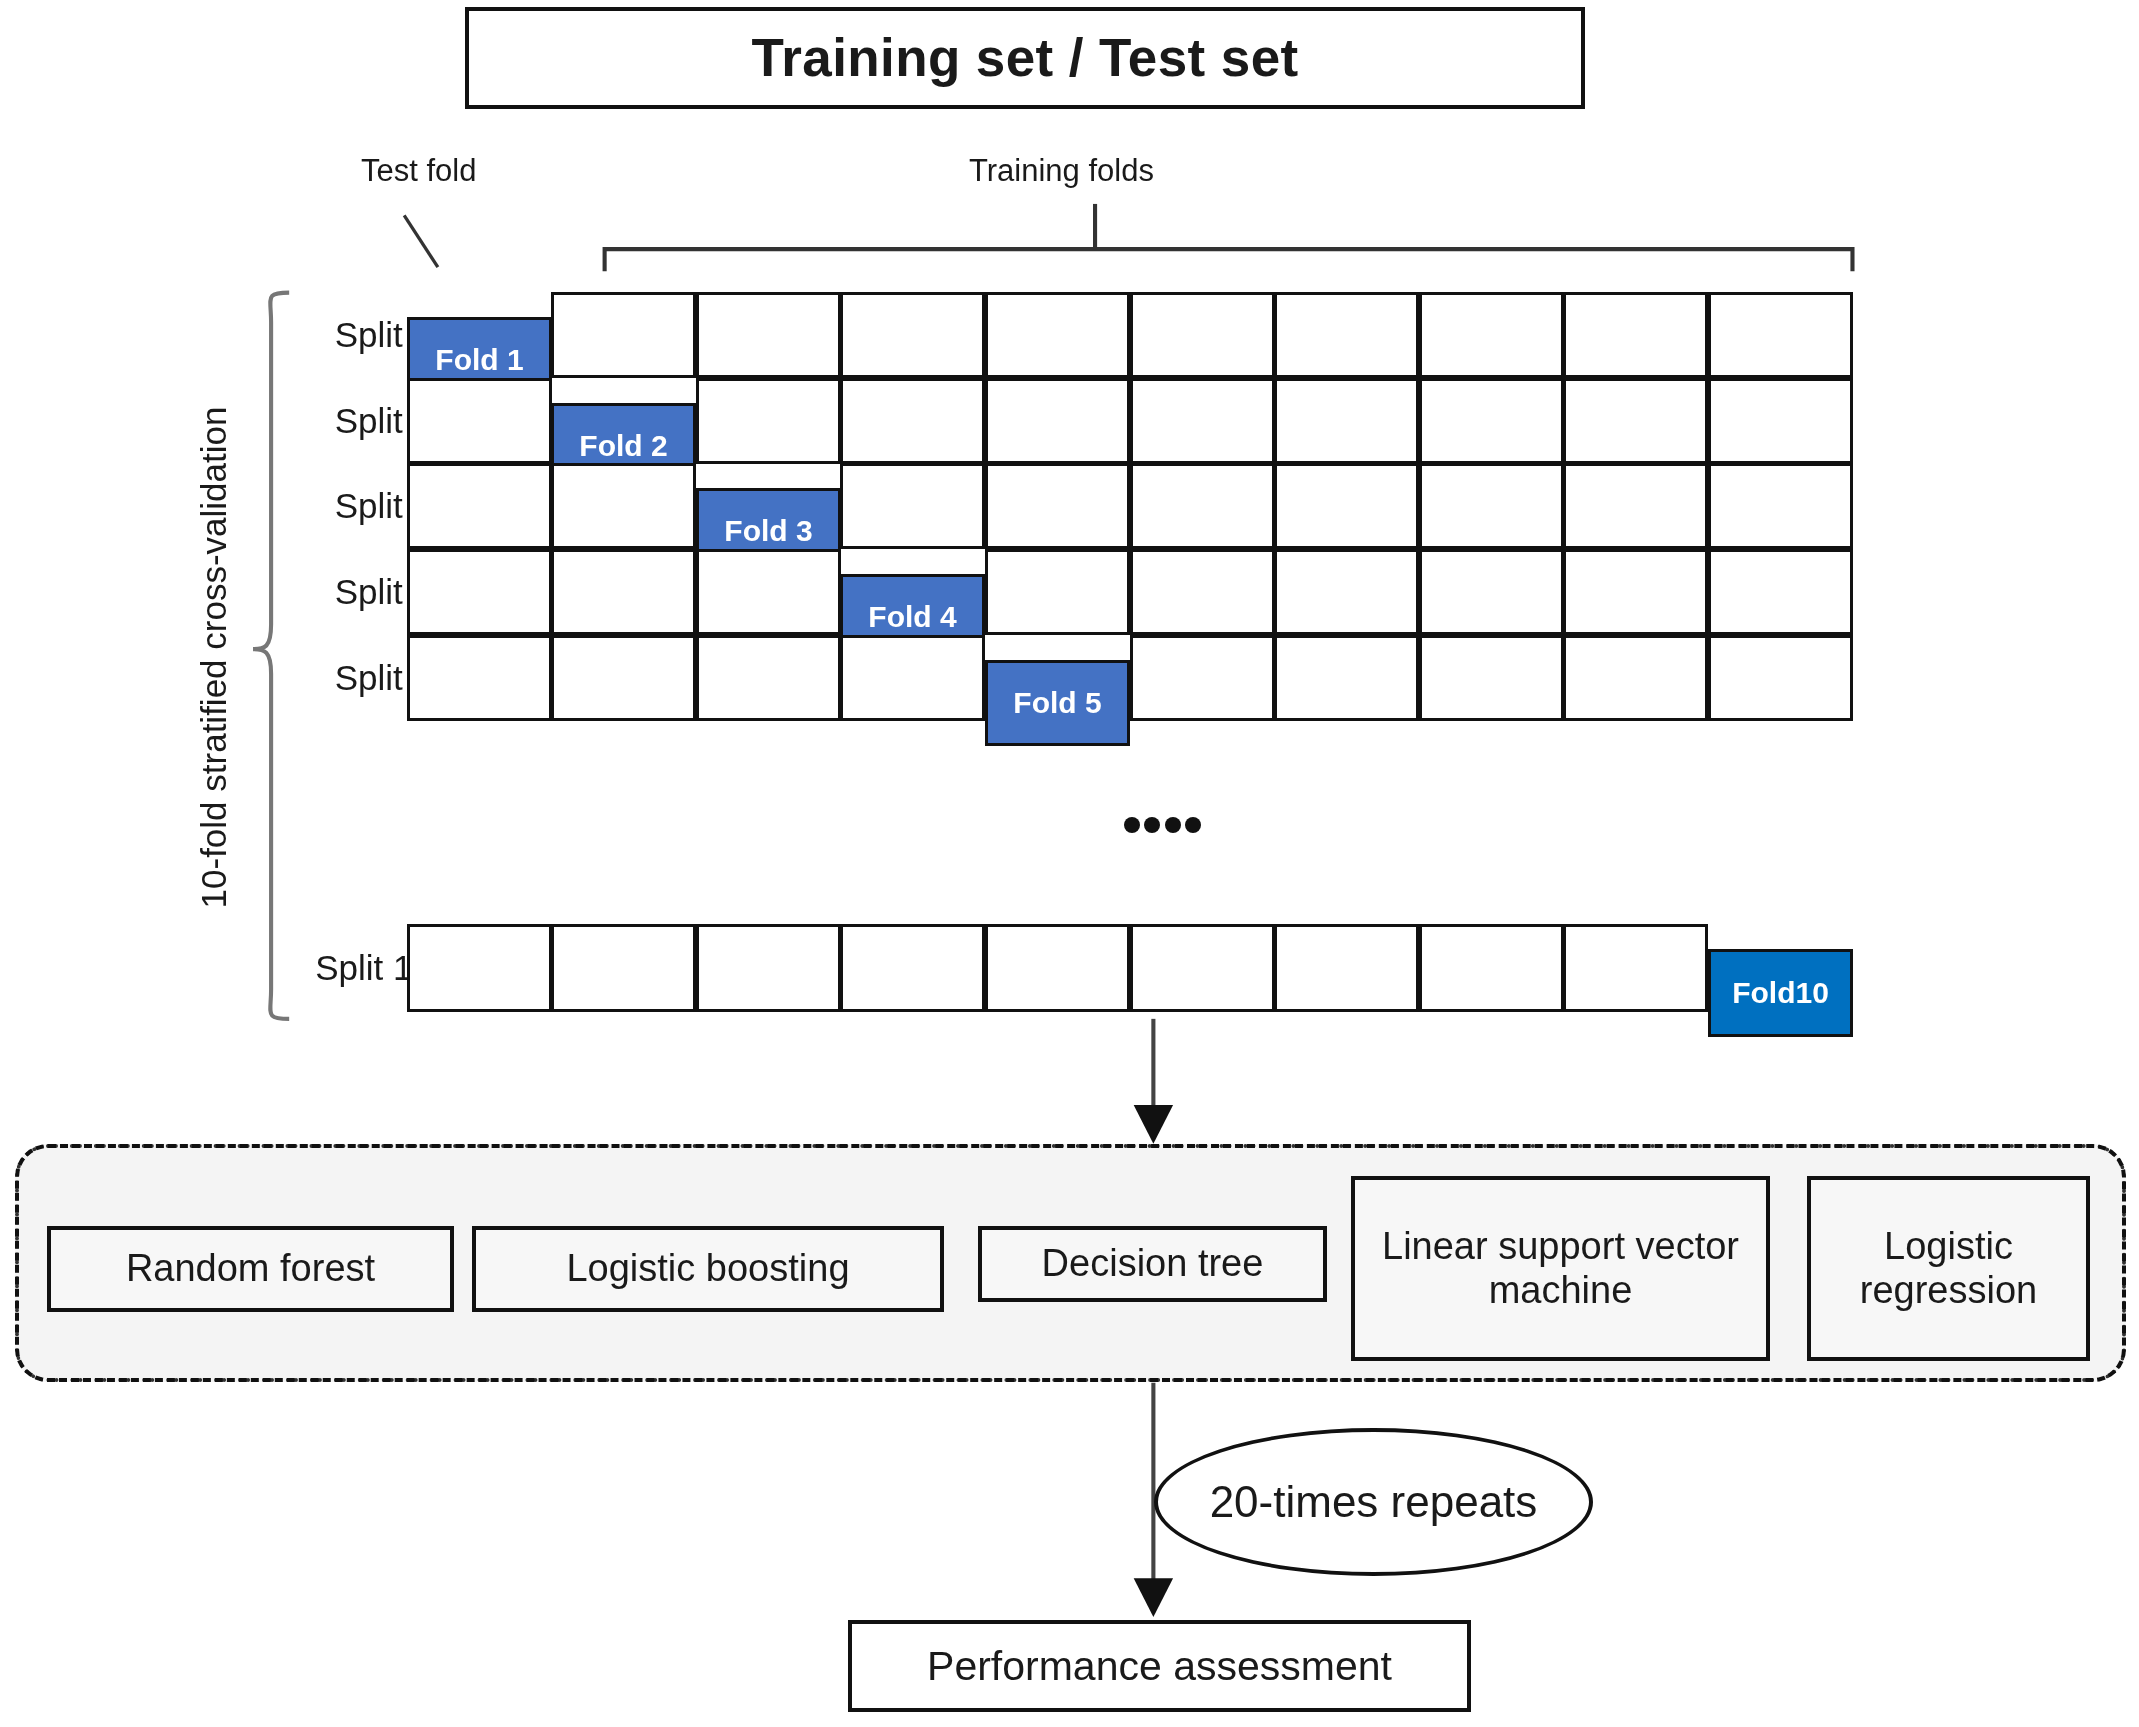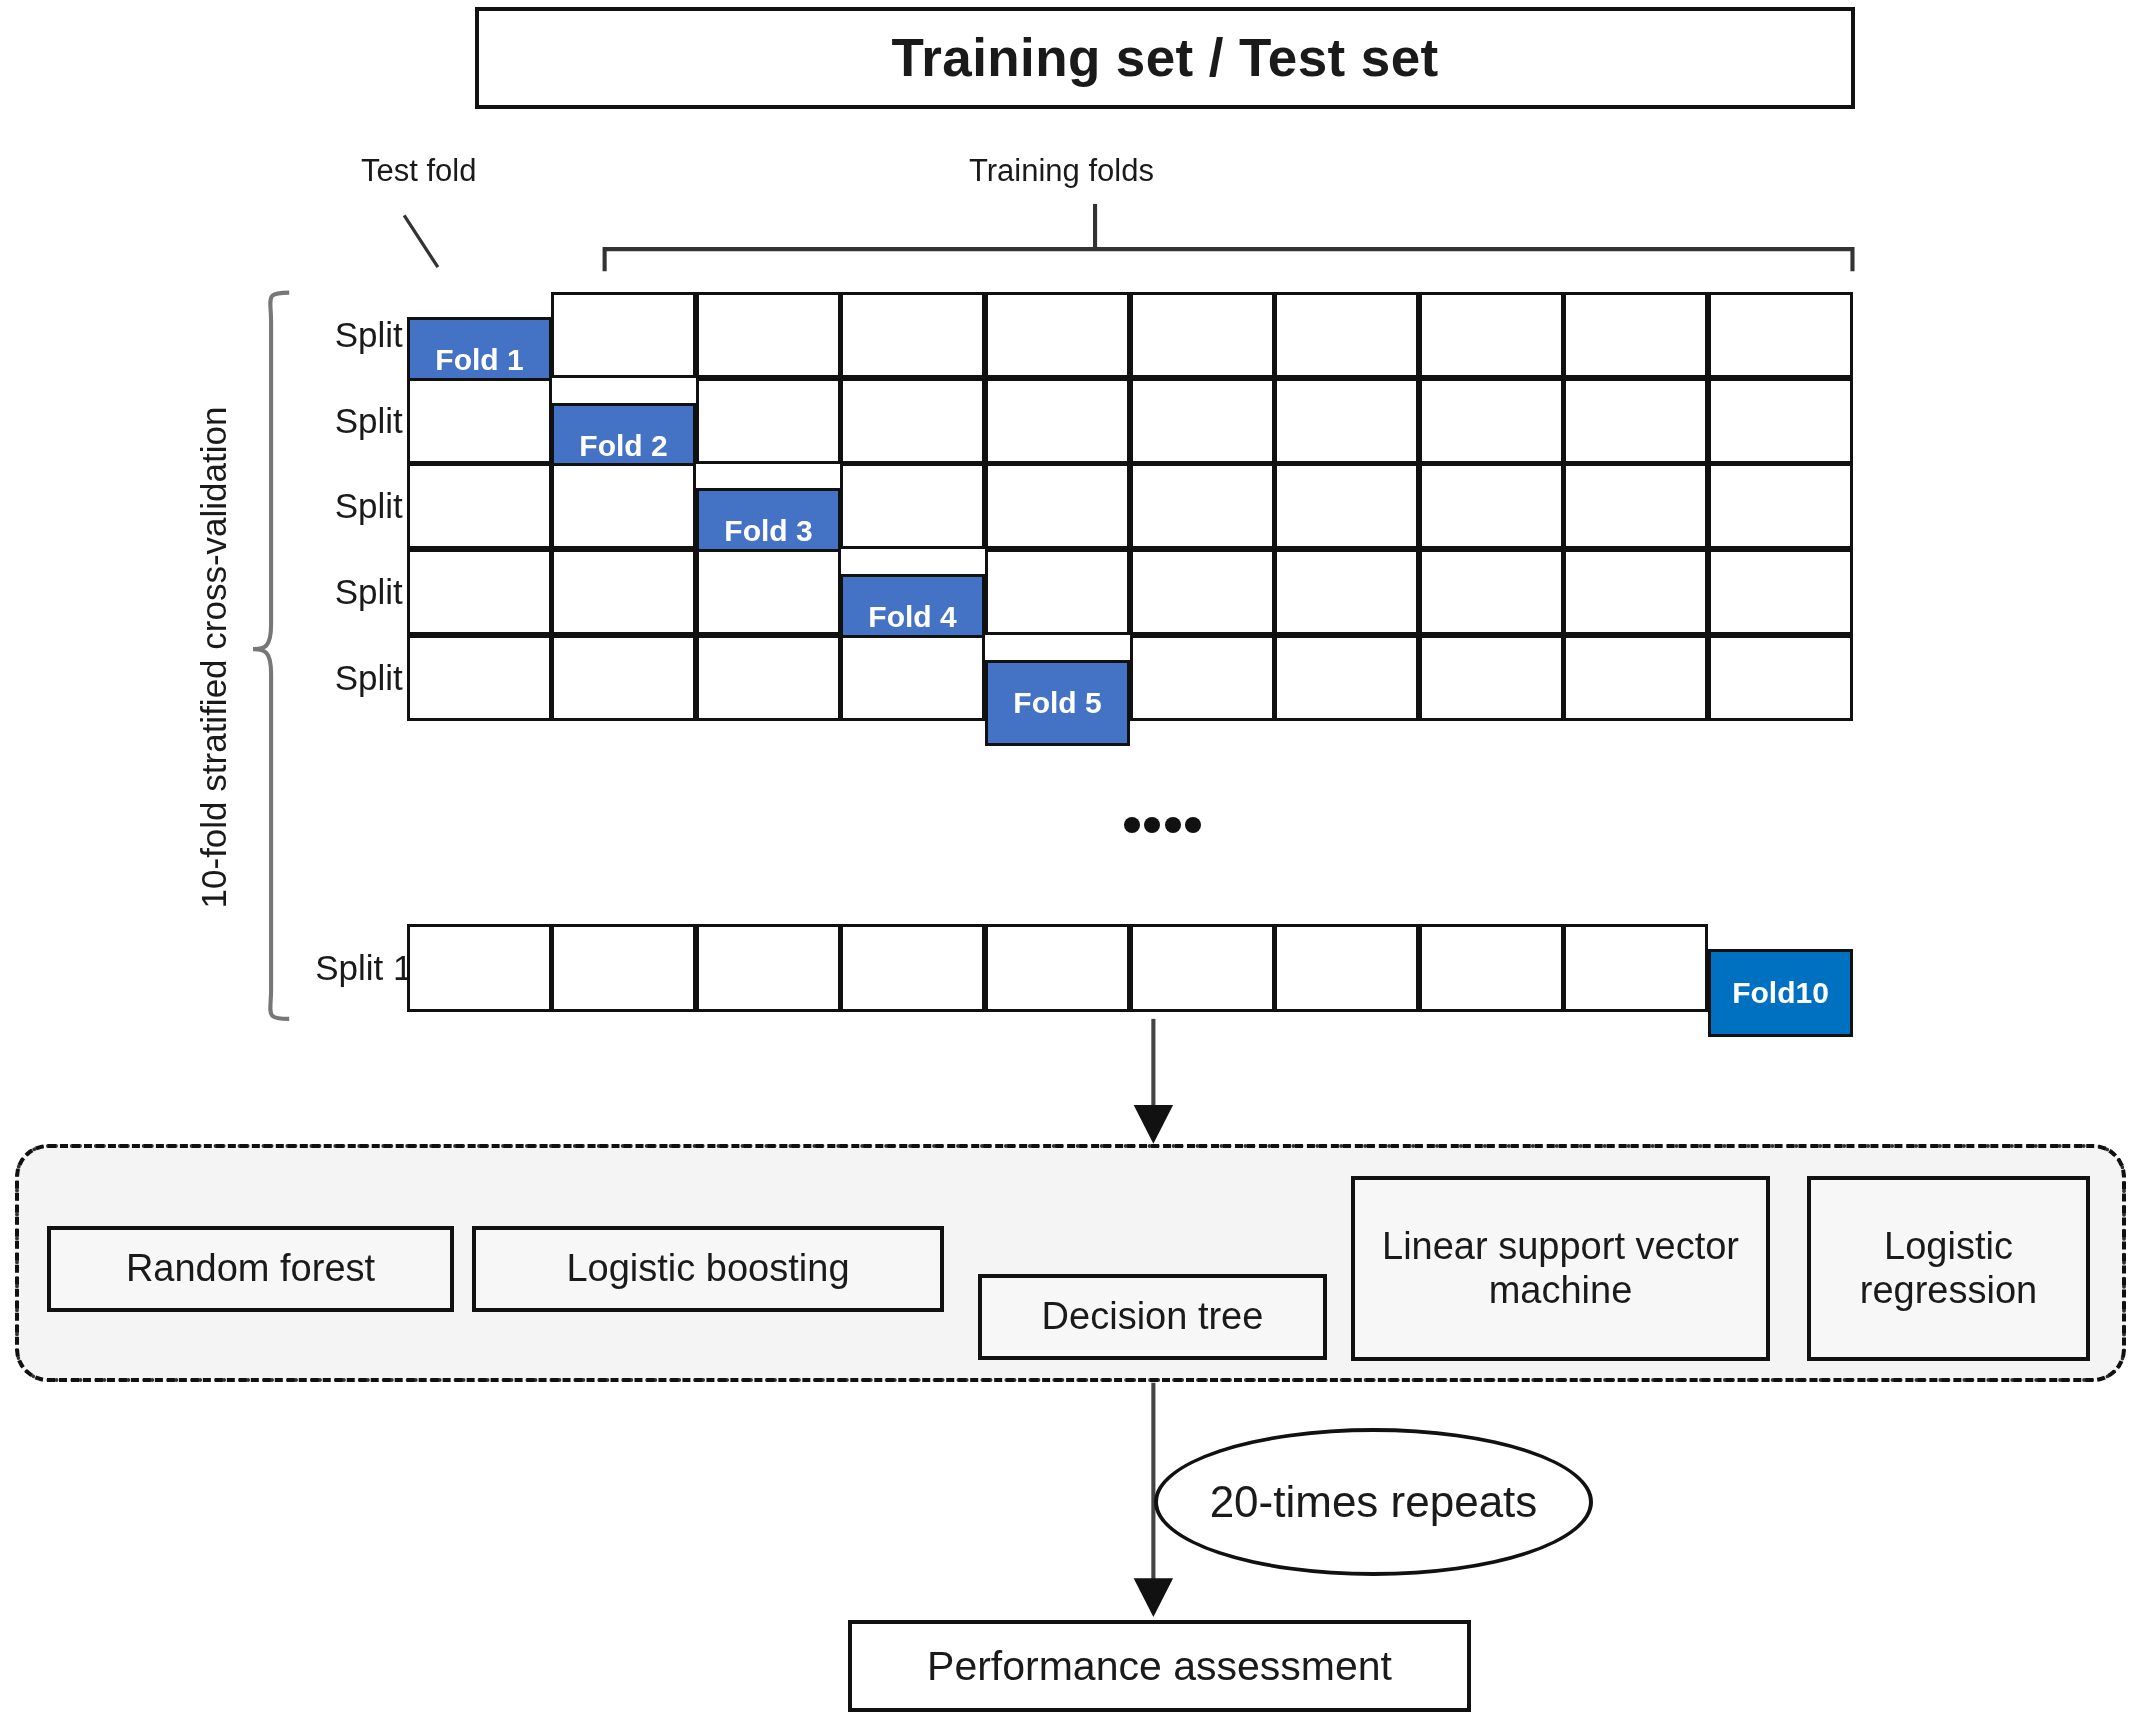--- a/index.html
+++ b/index.html
@@ -1,21 +1,21 @@
 <!DOCTYPE html>
 <html style="font-size:13px"><head>
 <meta charset="utf-8">
 <style>
   html,body{margin:0;padding:0;background:#ffffff;}
   body{width:2140px;height:1728px;position:relative;overflow:hidden;
        font-family:"Liberation Sans","DejaVu Sans",sans-serif;color:#1a1a1a;}
   .abs{position:absolute;box-sizing:border-box;}
 
   
-  #title-box{left:475px;top:6.6px;width:1380px;height:102px;
+  #title-box{left:465px;top:6.6px;width:1120px;height:102px;
     border:4.1px solid #111;background:#fff;
     display:flex;align-items:center;justify-content:center;}
   #title-text{font-size:53px;font-weight:bold;letter-spacing:0.4px;}
 
   
   .ann{font-size:31px;white-space:nowrap;}
   #test-fold-label{left:361px;top:153px;text-align:center;}
   #training-folds-label{left:969px;top:153px;}
 
   
@@ -183,21 +183,21 @@
   </div>
 
 <div class="abs" id="model-container">
   <div id="model-row">
       <div class="abs model-box" style="left: 28px; top: 78px; width: 407px; height: 86px; position: absolute;">
         <span>Random forest</span>
       </div>
       <div class="abs model-box" style="left: 453px; top: 78px; width: 472px; height: 86px; position: absolute;">
         <span>Logistic boosting</span>
       </div>
-      <div class="abs model-box" style="left: 959px; top: 78px; width: 349px; height: 86px; position: absolute; margin-top: 48px;">
+      <div class="abs model-box" style="left: 959px; top: 78px; width: 349px; height: 76px; position: absolute;">
         <span>Decision tree</span>
       </div>
       <div class="abs model-box" style="left: 1332px; top: 28px; width: 419px; height: 185px; position: absolute;">
         <span>Linear support vector machine</span>
       </div>
       <div class="abs model-box" style="left: 1788px; top: 28px; width: 283px; height: 185px; position: absolute; justify-content: flex-end;">
         <span>Logistic regression</span>
       </div>
     </div>
 </div>

